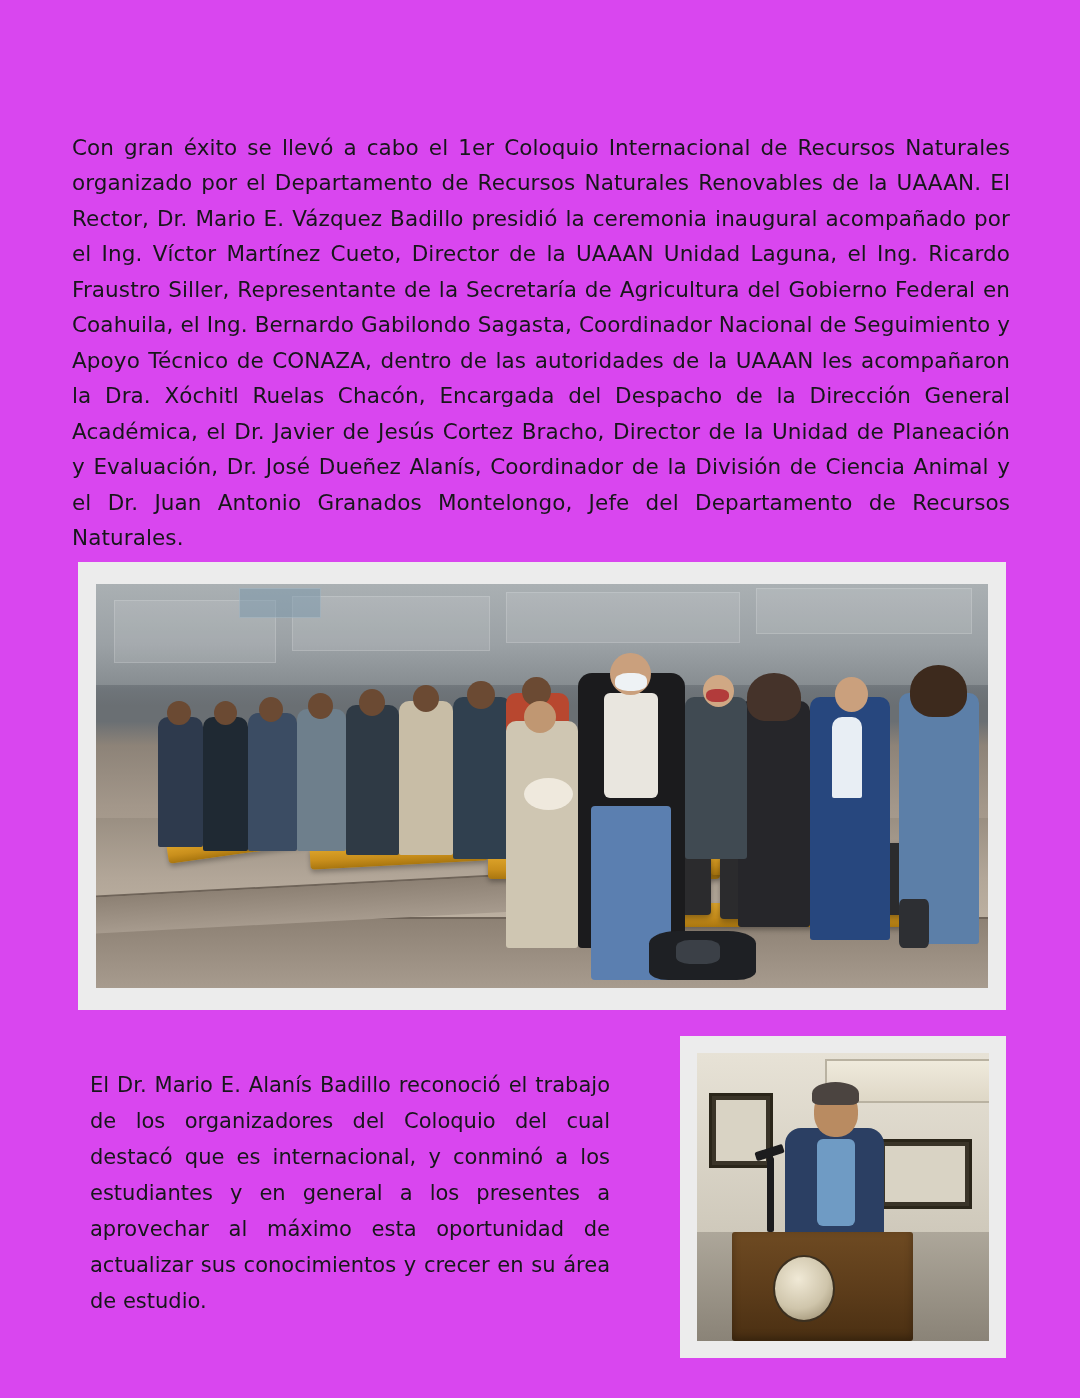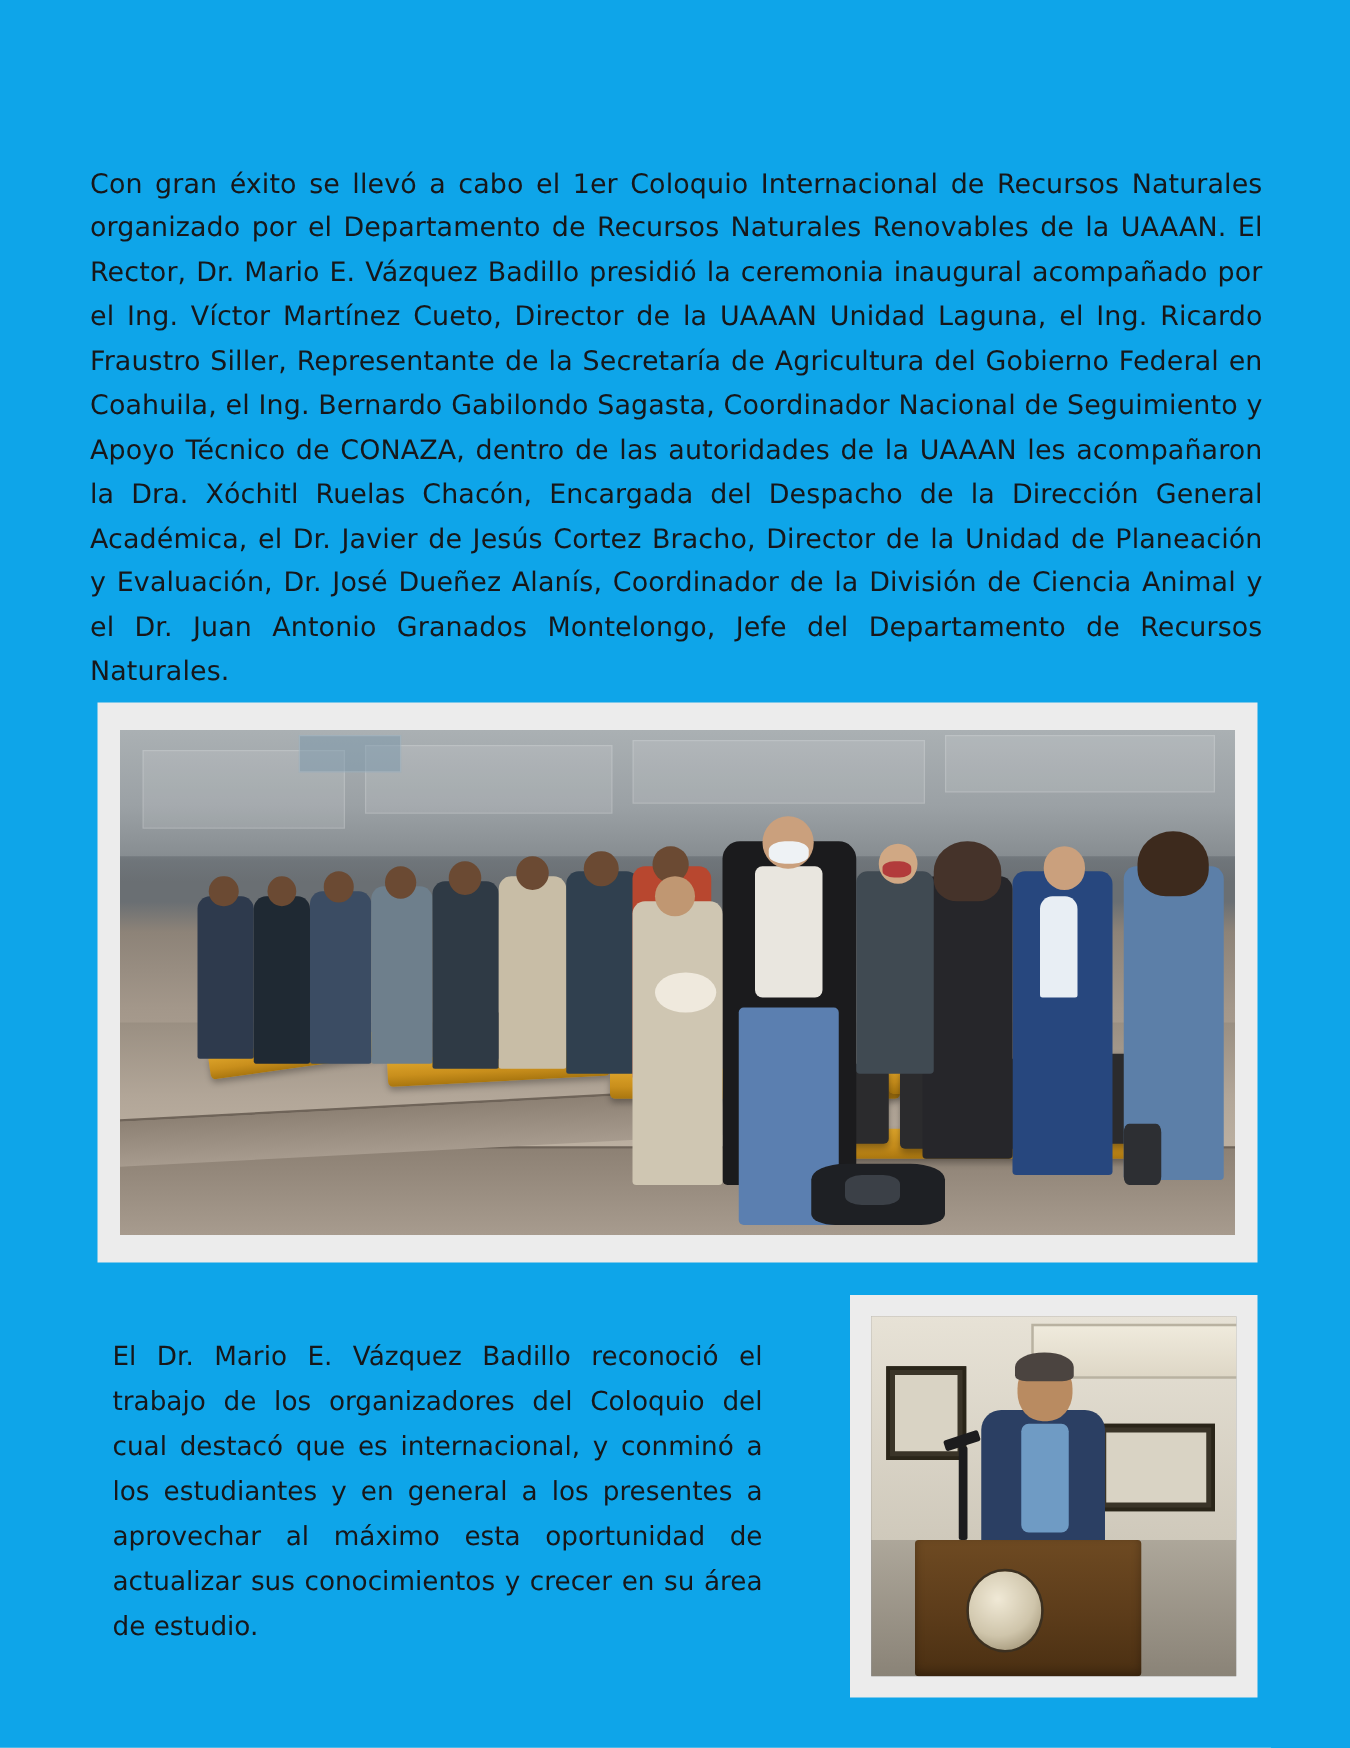--- a/index.html
+++ b/index.html
@@ -10,21 +10,21 @@
     width: 1080px;
     height: 1398px;
     background: #fdf6e3;
     font-family: "DejaVu Sans", sans-serif;
     overflow: hidden;
   }
   .page {
     position: relative;
     width: 1080px;
     height: 1398px;
-    background: #0ea5e9;
+    background: #d946ef;
     box-sizing: border-box;
   }
   .lead-paragraph {
     position: absolute;
     left: 72px;
     top: 108px;
     width: 938px;
     font-size: 21.5px;
     line-height: 35.5px;
     color: #17171a;
@@ -227,21 +227,21 @@
         <div style="position:absolute; left:68.4%; top:26%; width:2.6%; height:3.2%; background:#b23b3b; border-radius:40%;"></div>
 
         <div style="position:absolute; left:62%; top:86%; width:12%; height:12%; background:#1e2024; border-radius:26% 26% 18% 18%;"></div>
         <div style="position:absolute; left:65%; top:88%; width:5%; height:6%; background:#3b4047; border-radius:30%;"></div>
 
         <div style="position:absolute; left:90%; top:78%; width:3.4%; height:12%; background:#2d2f33; border-radius:14%;"></div>
       </div>
     </div>
   </div>
 
-  <p class="lower-text">El Dr. Mario E. Vázquez Badillo reconoció el trabajo de los organizadores del Coloquio del cual destacó que es internacional, y conminó a los estudiantes y en general a los presentes a aprovechar al máximo esta oportunidad de actualizar sus conocimientos y crecer en su área de estudio.</p>
+  <p class="lower-text">El Dr. Mario E. Alanís Badillo reconoció el trabajo de los organizadores del Coloquio del cual destacó que es internacional, y conminó a los estudiantes y en general a los presentes a aprovechar al máximo esta oportunidad de actualizar sus conocimientos y crecer en su área de estudio.</p>
 
   <div class="photo-frame-second">
     <div class="photo-second">
       <div class="podium-wrap">
         <div class="pod-wall"></div>
         <div class="screen" style="left:44%; top:2%; width:56%; height:14%;"></div>
         <div class="pod-frame" style="left:4%; top:14%; width:20%; height:24%;">
           <div class="pod-frame-inner"></div>
         </div>
         <div class="pod-frame" style="left:62%; top:30%; width:30%; height:22%;">

